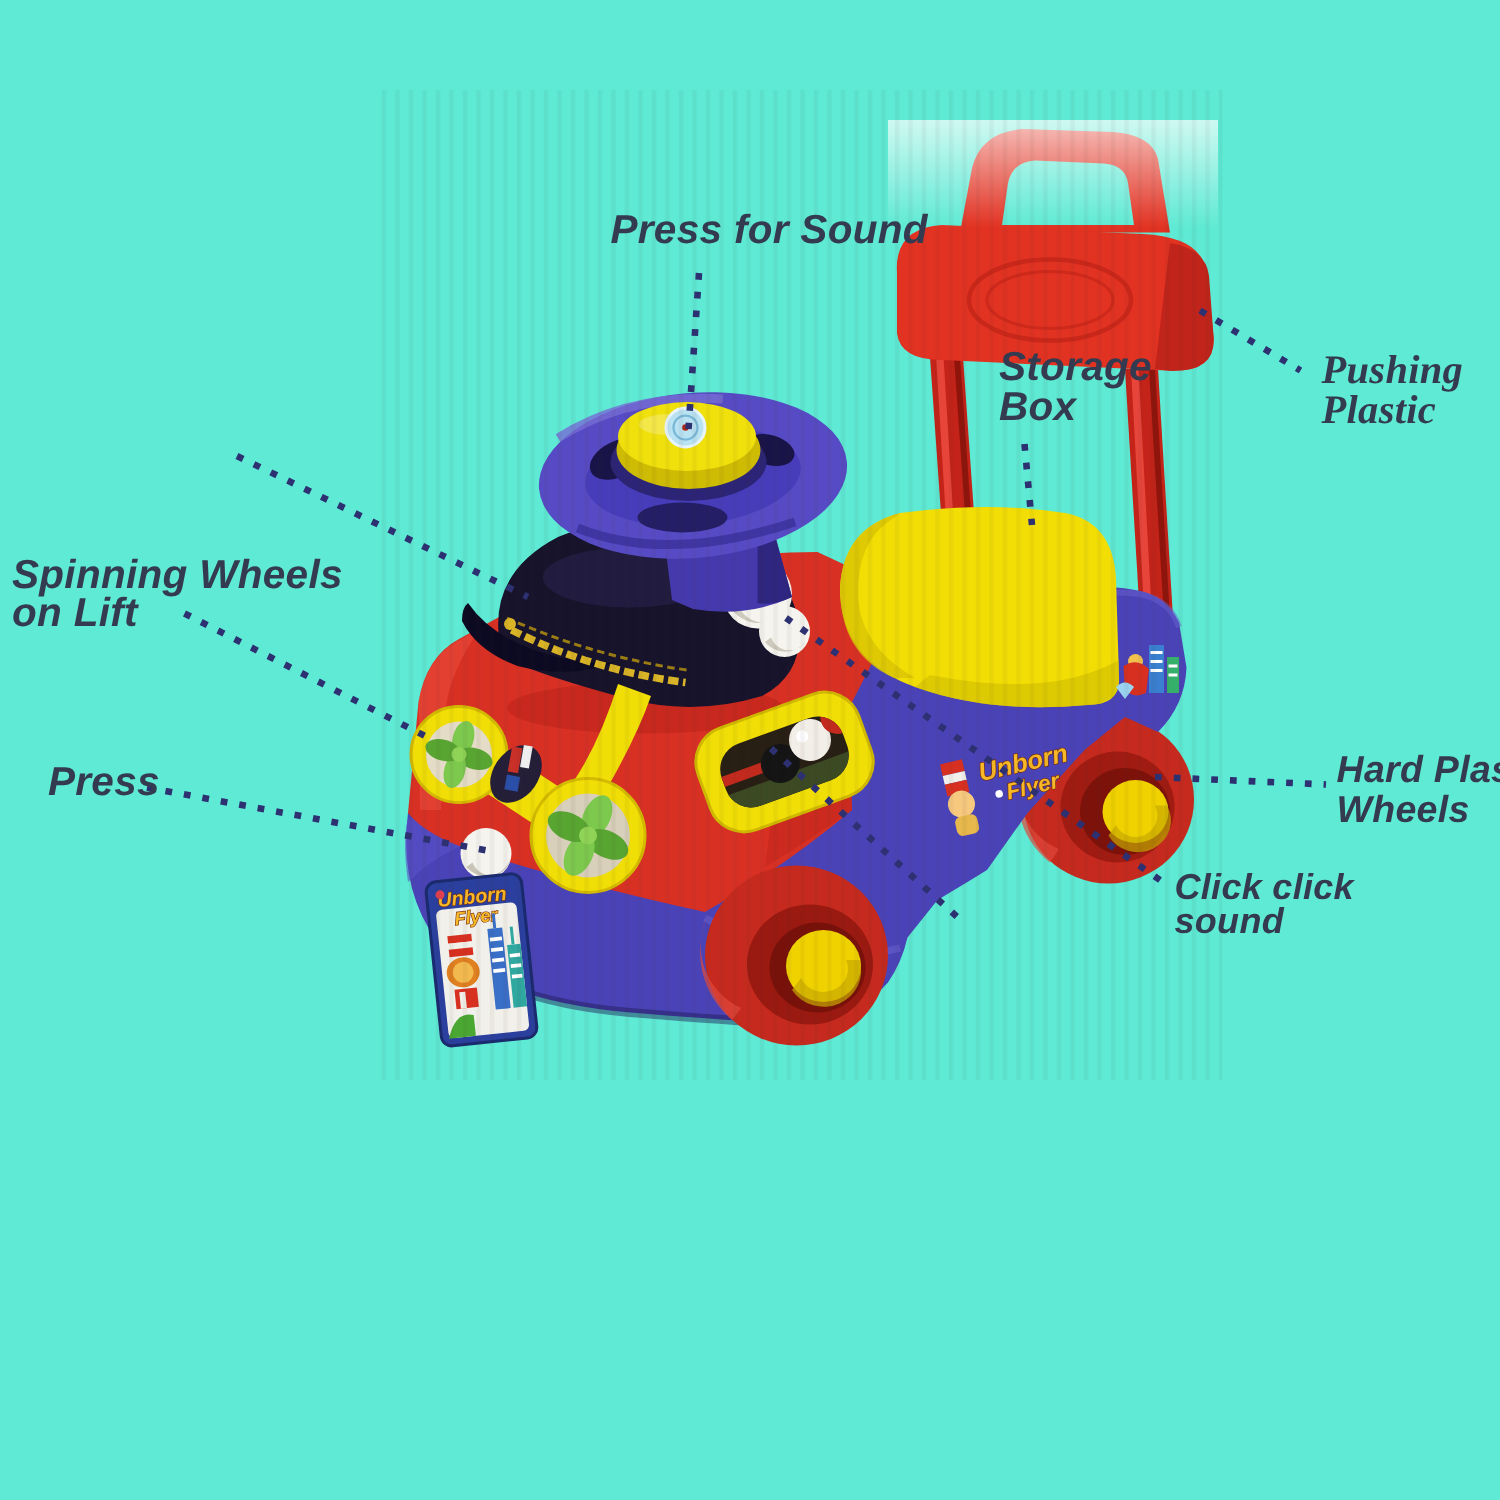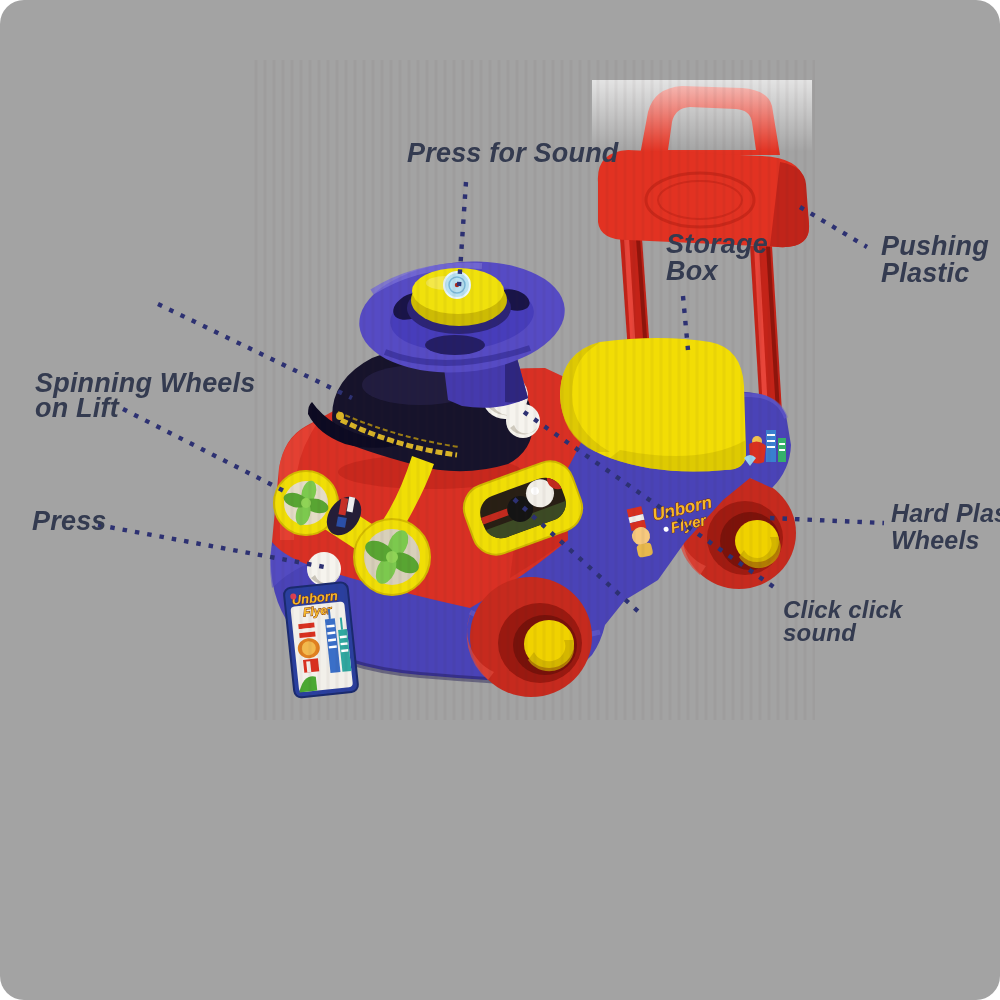--- a/index.html
+++ b/index.html
@@ -1,29 +1,29 @@
 <!DOCTYPE html>
 <html><head>
 <meta charset="utf-8">
 <style>
   html,body{margin:0;padding:0;background:#ffffff;}
-  #stage{position:relative;width:1000px;height:1000px;background:#a3a3a3;overflow:hidden;
-         font-family:"Liberation Sans",sans-serif;border-radius:24px;}
+  #stage{position:relative;width:1000px;height:1000px;background:#5eead4;overflow:hidden;
+         font-family:"Liberation Sans",sans-serif;}
   #toy-svg{position:absolute;left:0;top:0;}
   .lbl{position:absolute;font-style:italic;font-weight:600;font-size:27px;line-height:1.02;
        color:#343b50;letter-spacing:.2px;white-space:nowrap;}
   .lbl span{display:block;}
   #l-press{left:407px;top:140px;}
   #l-cap{left:19px;top:268px;}
-  #l-spin{left:35px;top:371px;line-height:.94;}
+  #l-spin{left:8px;top:371px;line-height:.94;}
   #l-nose{left:32px;top:508px;}
   #l-storage{left:666px;top:231px;line-height:1.0;}
-  #l-push{left:881px;top:233px;line-height:1.0;}
+  #l-push{left:881px;top:233px;line-height:1.0;font-family:Liberation Serif, serif;}
   #l-hard{left:891px;top:500px;font-size:25px;line-height:1.06;}
-  #l-click{left:783px;top:581px;font-size:24px;line-height:.94;margin-top:18px;}
+  #l-click{left:783px;top:581px;font-size:24px;line-height:.94;}
   #l-count{left:642px;top:616px;line-height:1.02;}
   .dot{stroke:#2d3172;stroke-width:4.4;stroke-dasharray:4.5 8;fill:none;}
 </style>
 </head>
 <body>
 
 <div id="stage">
 
 <svg id="toy-svg" width="1000" height="1000" viewBox="0 0 1000 1000">
   <defs>

